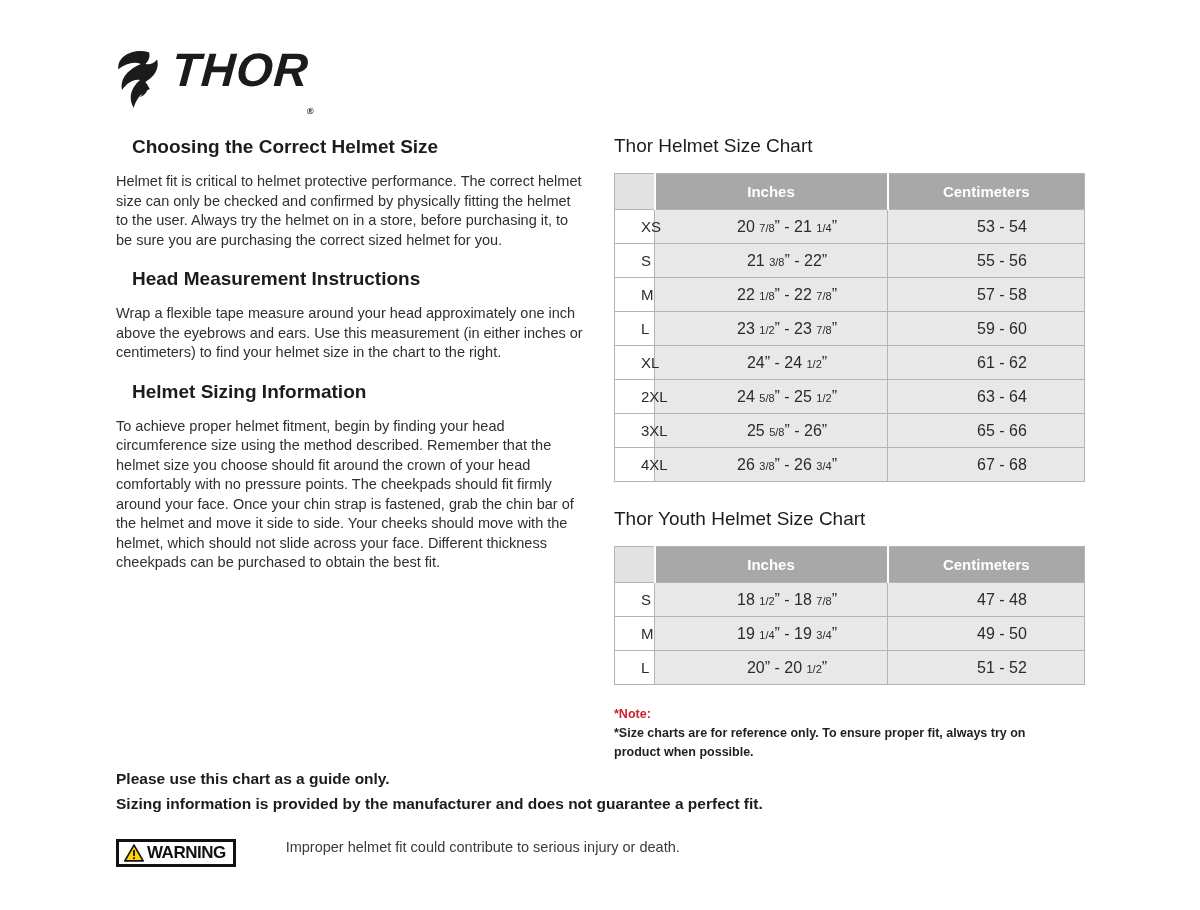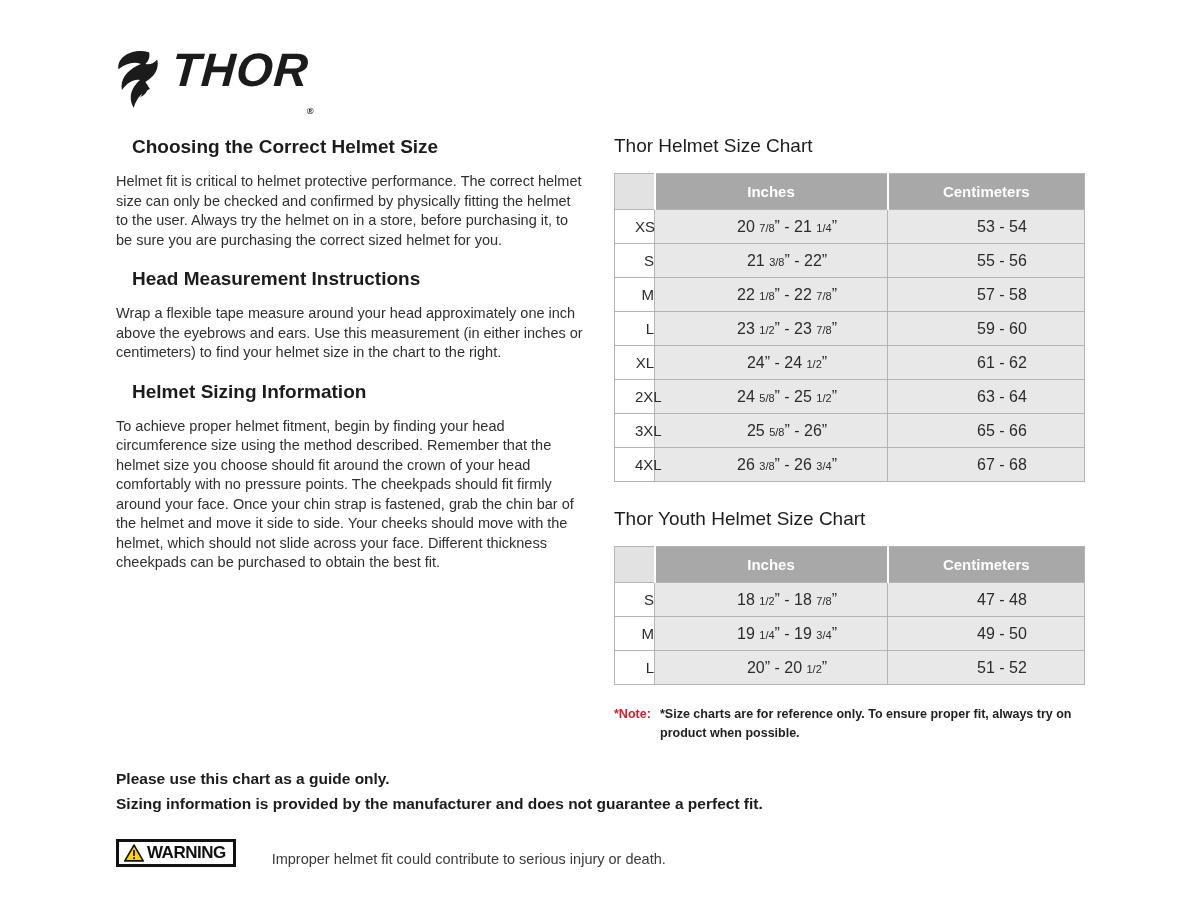--- a/index.html
+++ b/index.html
@@ -36,39 +36,39 @@
   
   .chart-title{font-size:19px;font-weight:normal;color:var(--text-dark);line-height:26px;margin:0 0 14px 0;}
   table{border-collapse:collapse;width:470px;table-layout:fixed;}
   col.c-size{width:40px;} col.c-in{width:233px;} col.c-cm{width:197px;}
   th,td{border:1px solid var(--table-border);}
   th{height:36px;background:var(--table-header-bg);color:var(--table-header-text);
      font-size:15px;font-weight:bold;text-align:center;margin-top:44px;}
   th.corner{background:var(--corner-cell-bg);}
   th.colhead{border-left:2px solid #ffffff;}
   td{height:34px;font-size:16px;color:#2b2b2b;text-align:center;background:var(--data-cell-bg);padding-left:32px;}
-  td.size-cell{background:var(--size-cell-bg);text-align:right;padding-left:20px;font-size:15px;}
+  td.size-cell{background:var(--size-cell-bg);text-align:left;padding-left:26px;font-size:15px;}
   .frac{font-size:11px;letter-spacing:0;}
   .tbl-gap{height:24px;}
 
   
-  .note-row{display:flex;margin-top:20px;font-size:12.5px;font-weight:bold;line-height:19px;}
+  .note-row{display:flex;margin-top:20px;font-size:12.5px;font-weight:bold;line-height:19px;flex-direction:column;}
   .note-label{color:var(--note-red);width:46px;flex:none;}
   .note-text{color:#1f1f1f;width:412px;}
 
   
   .disclaimer{position:absolute;left:116px;top:766px;font-size:15.5px;font-weight:bold;
     color:var(--text-dark);line-height:25px;}
 
   
-  .warning-row{position:absolute;left:116px;top:839px;display:flex;align-items:flex-end;}
+  .warning-row{position:absolute;left:116px;top:839px;display:flex;align-items:flex-start;gap:26px;}
   .warning-box{display:flex;align-items:center;border:3px solid #111;background:#fff;
     padding:2px 7px 2px 5px;height:28px;}
   .warning-label{font-size:17px;font-weight:bold;color:#111;letter-spacing:-0.5px;margin-left:3px;}
-  .warning-text{font-size:14.5px;color:#3a3a3a;margin-left:36px;}
+  .warning-text{font-size:14.5px;color:#3a3a3a;margin-left:24px;}
 </style>
 </head>
 <body>
 
 <div class="page">
 
   <div class="logo">
     <svg width="54" height="62" viewBox="0 0 60 68">
       <path fill="#1b1b1b" d="M40 2 C22 -3 4 7 6 21 C14 14 24 12 31 15 C18 20 7 31 10 44 C16 35 25 31 30 33 C21 41 16 52 23 64 C26 53 33 46 41 43 L36 35 C45 30 52 21 49 10 C45 15 40 16 36 15 C41 10 41 5 40 2 Z"></path>
       <path fill="#1b1b1b" d="M30 36 C34 40 34 48 30 52 C36 50 40 44 38 38 Z"></path>

